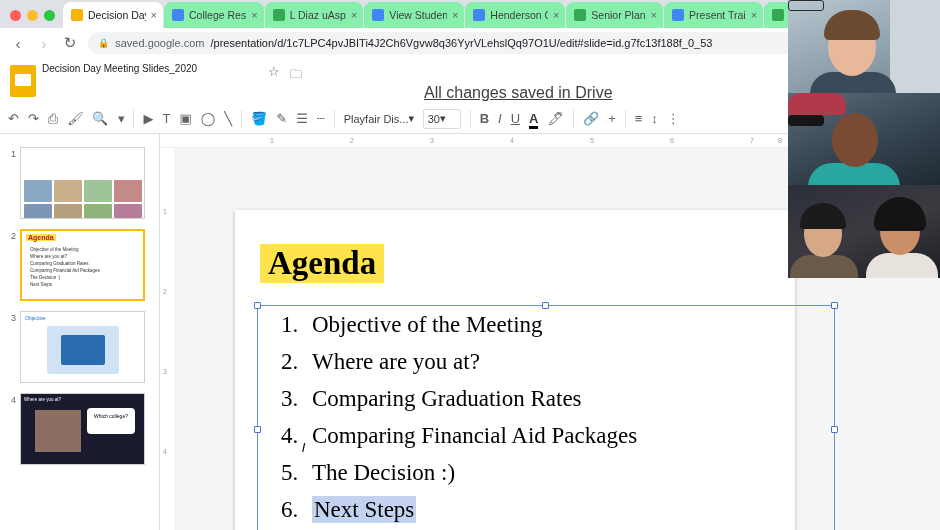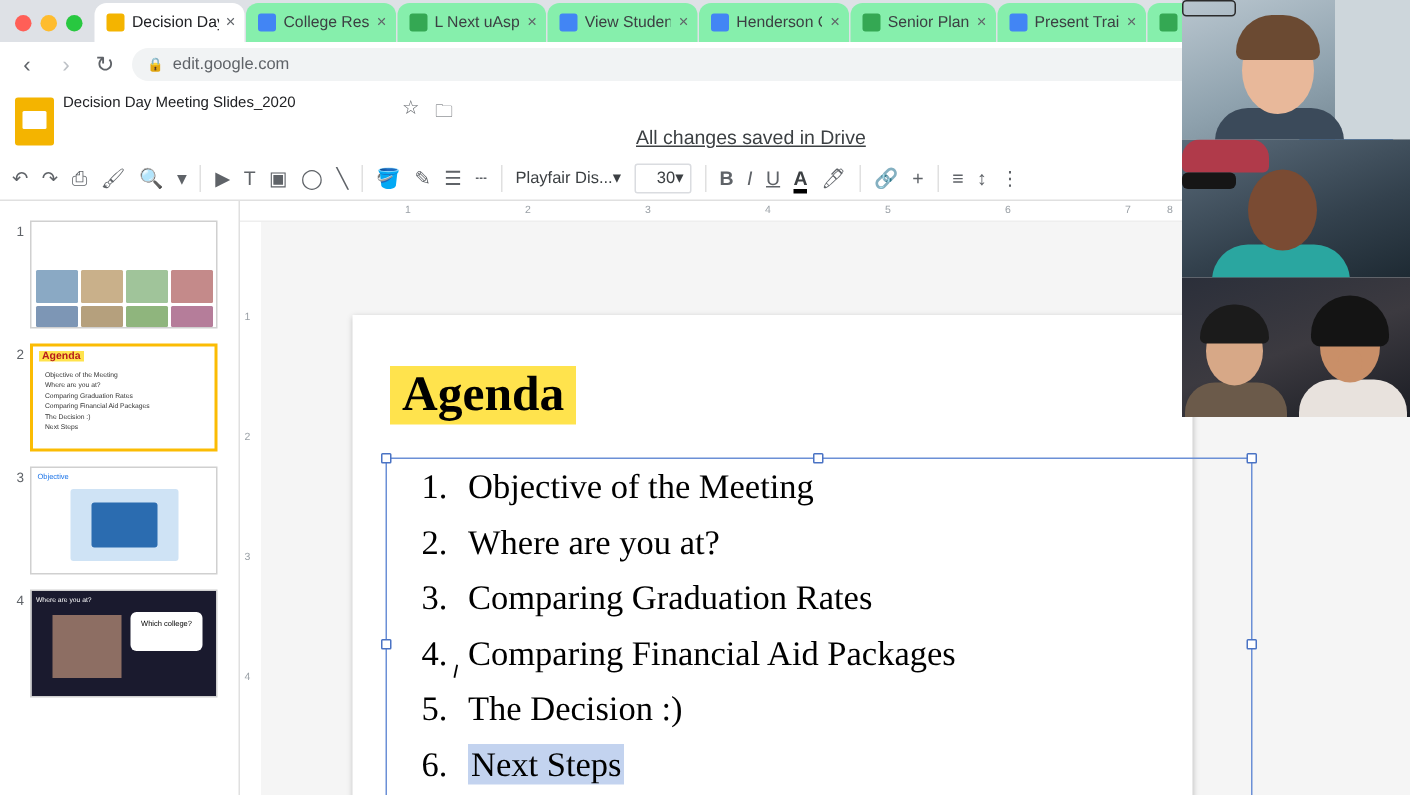--- a/index.html
+++ b/index.html
@@ -67,21 +67,21 @@
     background:#ffffff; border-radius:1px;
   }
   .doctitle {
     position:absolute; left:42px; top:5px; font-size:10px; color:#202124;
   }
   .star { position:absolute; left:268px; top:6px; font-size:13px; color:#5f6368; }
   .folder-ico { position:absolute; left:290px; top:7px; font-size:12px; color:#5f6368; }
 
   .menubar { position:absolute; left:42px; top:26px; display:flex; gap:13px; font-size:11.5px; color:#3c4043; }
   .menubar span { cursor:default; }
-  .savedtxt { position:absolute; left:424px; top:26px; font-size:13px; color:#3c4043; text-decoration:underline; }
+  .savedtxt { position:absolute; left:424px; top:26px; font-size:16px; color:#3c4043; text-decoration:underline; }
 
   .hdr-right { position:absolute; right:10px; top:0; height:46px; display:flex; align-items:center; gap:14px; }
   .hdr-ico { font-size:15px; color:#5f6368; }
   .present-btn {
     background:#1a73e8; color:#ffffff; font-size:12px;
     height:26px; border-radius:4px; padding:0 12px;
     display:flex; align-items:center; gap:6px; border:none;
   }
 
   .apptoolbar {
@@ -89,21 +89,21 @@
     background:#ffffff; border-bottom:1px solid #e0e0e0;
     display:flex; align-items:center; gap:9px; padding:0 8px;
     font-size:12.5px; color:#444746;
   }
   .tb-ico { color:#5f6368; font-size:13px; }
   .tb-sep { width:1px; height:18px; background:#e0e0e0; }
   .fontsel {
     width:70px; font-size:11px; color:#3c4043; white-space:nowrap; overflow:hidden;
     display:flex; align-items:center; justify-content:space-between;
   }
-  .sizesel { width:38px; font-size:11px; color:#3c4043; display:flex; align-items:center; justify-content:flex-end; }
+  .sizesel { width:38px; font-size:11px; color:#3c4043; display:flex; align-items:center; justify-content:flex-start; }
   .boxsel { border:1px solid #dadce0; border-radius:2px; height:20px; padding:0 4px; }
   .charA { font-weight:bold; position:relative; color:#3c4043; }
   .charA::after { content:""; position:absolute; left:0; right:0; bottom:-3px; height:3px; background:#000000; }
 
   .ruler {
     position:absolute; left:160px; top:76px; width:780px; height:14px;
     background:#ffffff; border-bottom:1px solid #eeeeee;
     font-size:7px; color:#9aa0a6;
   }
   .ruler .tick { position:absolute; top:3px; }
@@ -231,21 +231,21 @@
       <span class="t-label">Decision Day</span>
       <span class="t-close">×</span>
     </div>
     <div class="tab">
       <div class="favicon" style="background:#4285f4"></div>
       <span class="t-label">College Res</span>
       <span class="t-close">×</span>
     </div>
     <div class="tab">
       <div class="favicon" style="background:#34a853"></div>
-      <span class="t-label">L Next uAsp</span>
+      <span class="t-label">L Diaz uAsp</span>
       <span class="t-close">×</span>
     </div>
     <div class="tab">
       <div class="favicon" style="background:#4285f4"></div>
       <span class="t-label">View Studen</span>
       <span class="t-close">×</span>
     </div>
     <div class="tab">
       <div class="favicon" style="background:#4285f4"></div>
       <span class="t-label">Henderson C</span>
@@ -267,21 +267,22 @@
       <span class="t-close">×</span>
     </div>
   </div>
 
   <div class="toolbar">
     <span class="navicon">‹</span>
     <span class="navicon dim">›</span>
     <span class="navicon">↻</span>
     <div class="omnibox">
       <span class="lock">🔒</span>
-      <span class="url-host">edit.google.com</span>
+      <span class="url-host">saved.google.com</span>
+        <span>/presentation/d/1c7LPC4pvJBITi4J2Ch6Vgvw8q36YyrVLehslQq97O1U/edit#slide=id.g7fc13f188f_0_53</span>
     </div>
   </div>
 
   <div class="app">
 
     <div class="docheader">
       <div class="slides-logo"></div>
       <div class="doctitle">Decision Day Meeting Slides_2020</div>
       <div class="star">☆</div>
       <div class="folder-ico">🗀</div>

